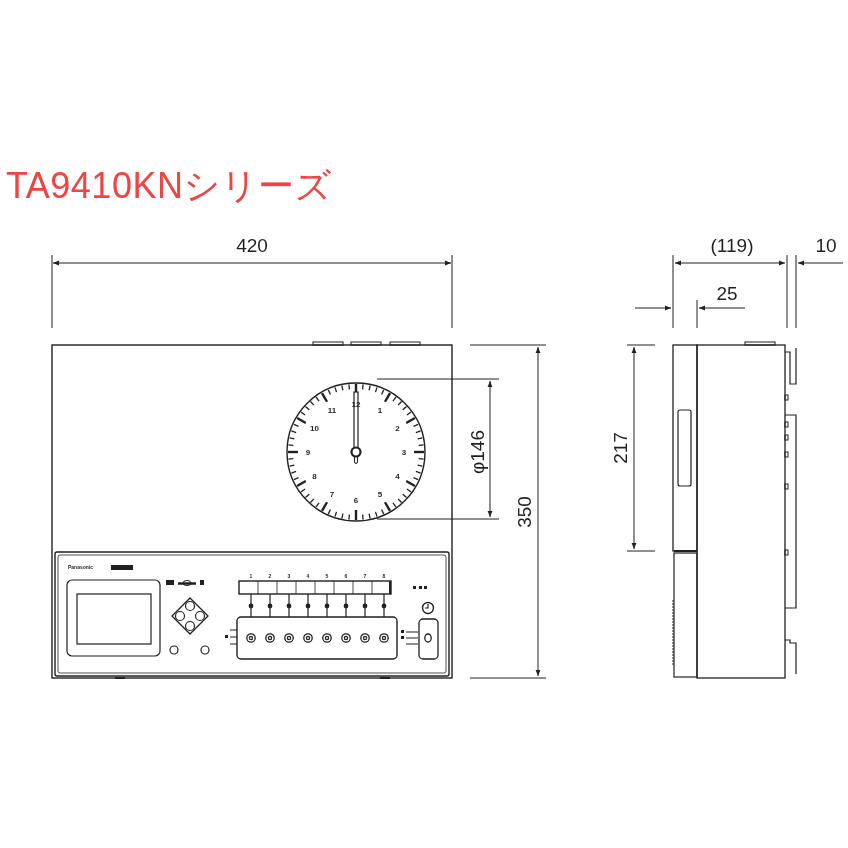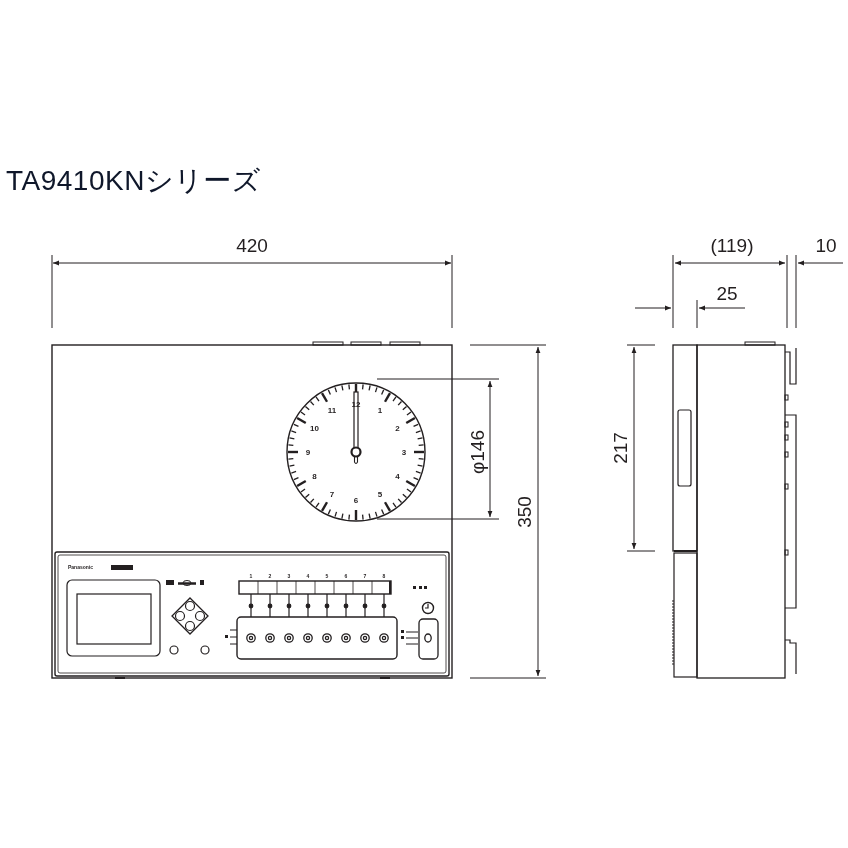--- a/index.html
+++ b/index.html
@@ -1,17 +1,17 @@
 <!DOCTYPE html>
 <html><head>
 <meta charset="utf-8">
 <style>
   html, body { margin:0; padding:0; background:#ffffff; }
   body { width:848px; height:848px; position:relative; overflow:hidden; font-family:"Liberation Sans", sans-serif; color:#231f20; }
-  .title { position:absolute; left:6px; top:162px; font-size:28px; letter-spacing:0.5px; color:#0f172a; font-family:"Liberation Sans", "DejaVu Sans", sans-serif; }
+  .title { position:absolute; left:6px; top:162px; font-size:36px; letter-spacing:0.5px; color:#ef4444; font-family:"Liberation Sans", "DejaVu Sans", sans-serif; }
   svg { position:absolute; left:0; top:0; }
   .dim-text { font-family:"Liberation Sans", sans-serif; font-size:19px; fill:#231f20; }
   .small { font-family:"Liberation Sans", sans-serif; font-size:8px; font-weight:bold; fill:#231f20; }
   .tiny { font-family:"Liberation Sans", sans-serif; font-size:5px; font-weight:bold; fill:#231f20; }
 </style>
 </head>
 <body>
 
 <div class="title">TA9410KNシリーズ</div>
 

